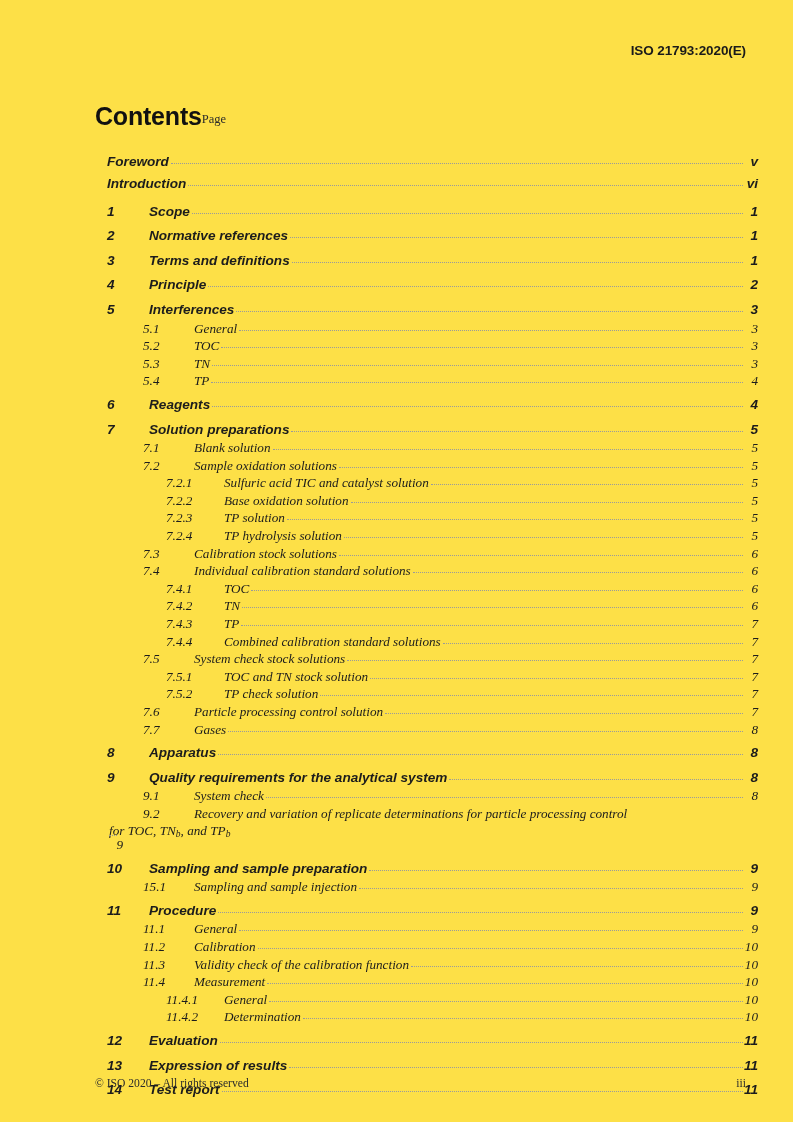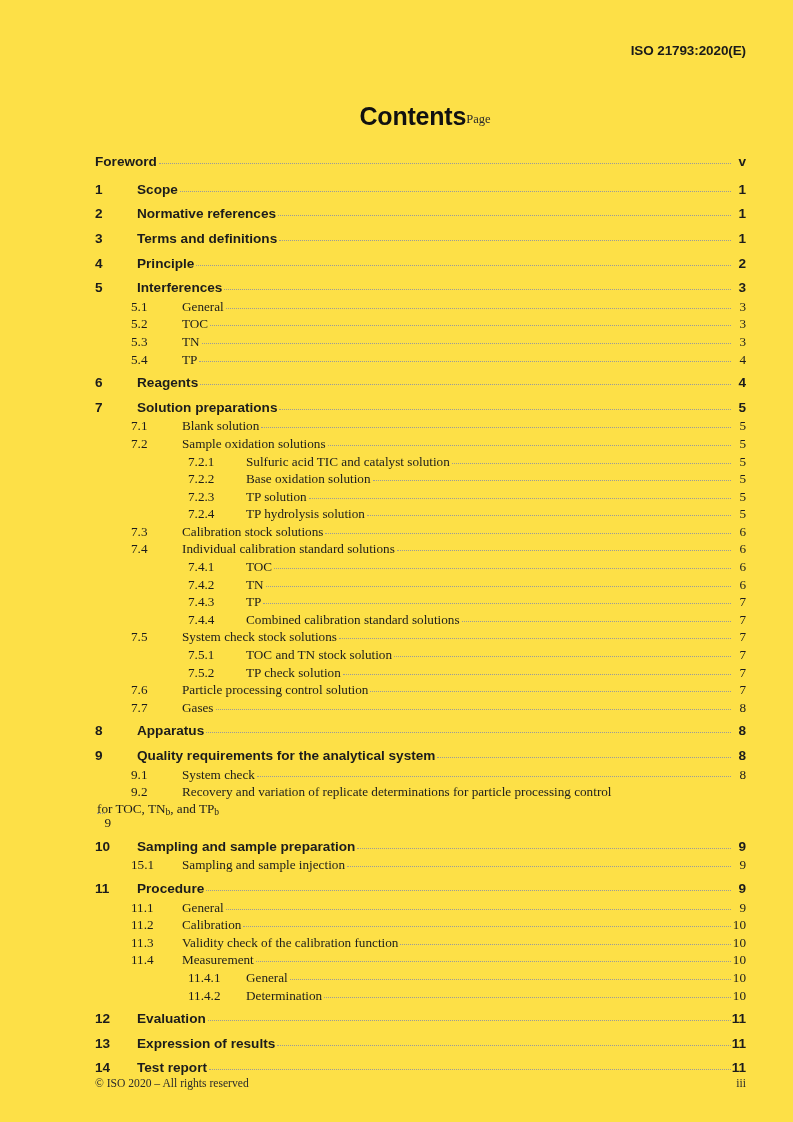--- a/index.html
+++ b/index.html
@@ -37,42 +37,43 @@
   }
 
   
   .title-row {
     position: absolute;
     top: 104px;
     left: 95px;
     right: 38px;
     display: flex;
     align-items: flex-end;
-    justify-content: center;
+    justify-content: flex-start;
   }
   .contents-title {
     font-family: "Liberation Sans", "DejaVu Sans", sans-serif;
     font-weight: bold;
     font-size: 25px;
     line-height: 1;
     letter-spacing: -0.2px;
     color: #111111;
   }
   .page-label {
     font-size: 12.5px;
     color: #2b2b2b;
     padding-bottom: 2px;
   }
 
   
   .toc {
     position: absolute;
     top: 155px;
-    left: 95px;
+    left: 107px;
     width: 651px;
+    font-style: italic;
   }
 
   .toc-row {
     display: flex;
     align-items: baseline;
     width: 100%;
     font-size: 13.2px;
     line-height: 1.0;
     padding-bottom: 4.6px;
     position: relative;
@@ -129,21 +130,21 @@
     font-size: 13.2px;
     padding-bottom: 4.4px;
   }
   .lvl-2 .num { width: 51px; margin-left: 36px; }
 
   .lvl-3 {
     font-family: "Liberation Serif", "DejaVu Serif", serif;
     font-size: 13.2px;
     padding-bottom: 4.4px;
   }
-  .lvl-3 .num { width: 58px; margin-left: 93px; }
+  .lvl-3 .num { width: 58px; margin-left: 59px; }
 
   
   .toc-row.wrapped { display: block; padding-bottom: 4.4px; }
   .toc-row.wrapped .w-line1 {
     display: flex; align-items: flex-end; width: 100%;
   }
   .toc-row.wrapped .w-line2 {
     display: flex; align-items: baseline; width: 100%;
     padding-top: 3.4px;
     flex-direction: column;
@@ -178,20 +179,26 @@
     <div class="contents-title">Contents</div>
     <div class="page-label">Page</div>
   </div>
 
   <div class="toc" id="toc-list">
       <div class="toc-row lvl-front">
         <span class="num"></span>
         <span class="label">Foreword</span>
         <span class="leader"></span>
         <span class="pg">v</span>
+      </div>
+      <div class="toc-row lvl-front">
+        <span class="num"></span>
+        <span class="label">Introduction</span>
+        <span class="leader"></span>
+        <span class="pg">vi</span>
       </div>
       <div class="toc-row lvl-1">
         <span class="num">1</span>
         <span class="label">Scope</span>
         <span class="leader"></span>
         <span class="pg">1</span>
       </div>
       <div class="toc-row lvl-1">
         <span class="num">2</span>
         <span class="label">Normative references</span>

